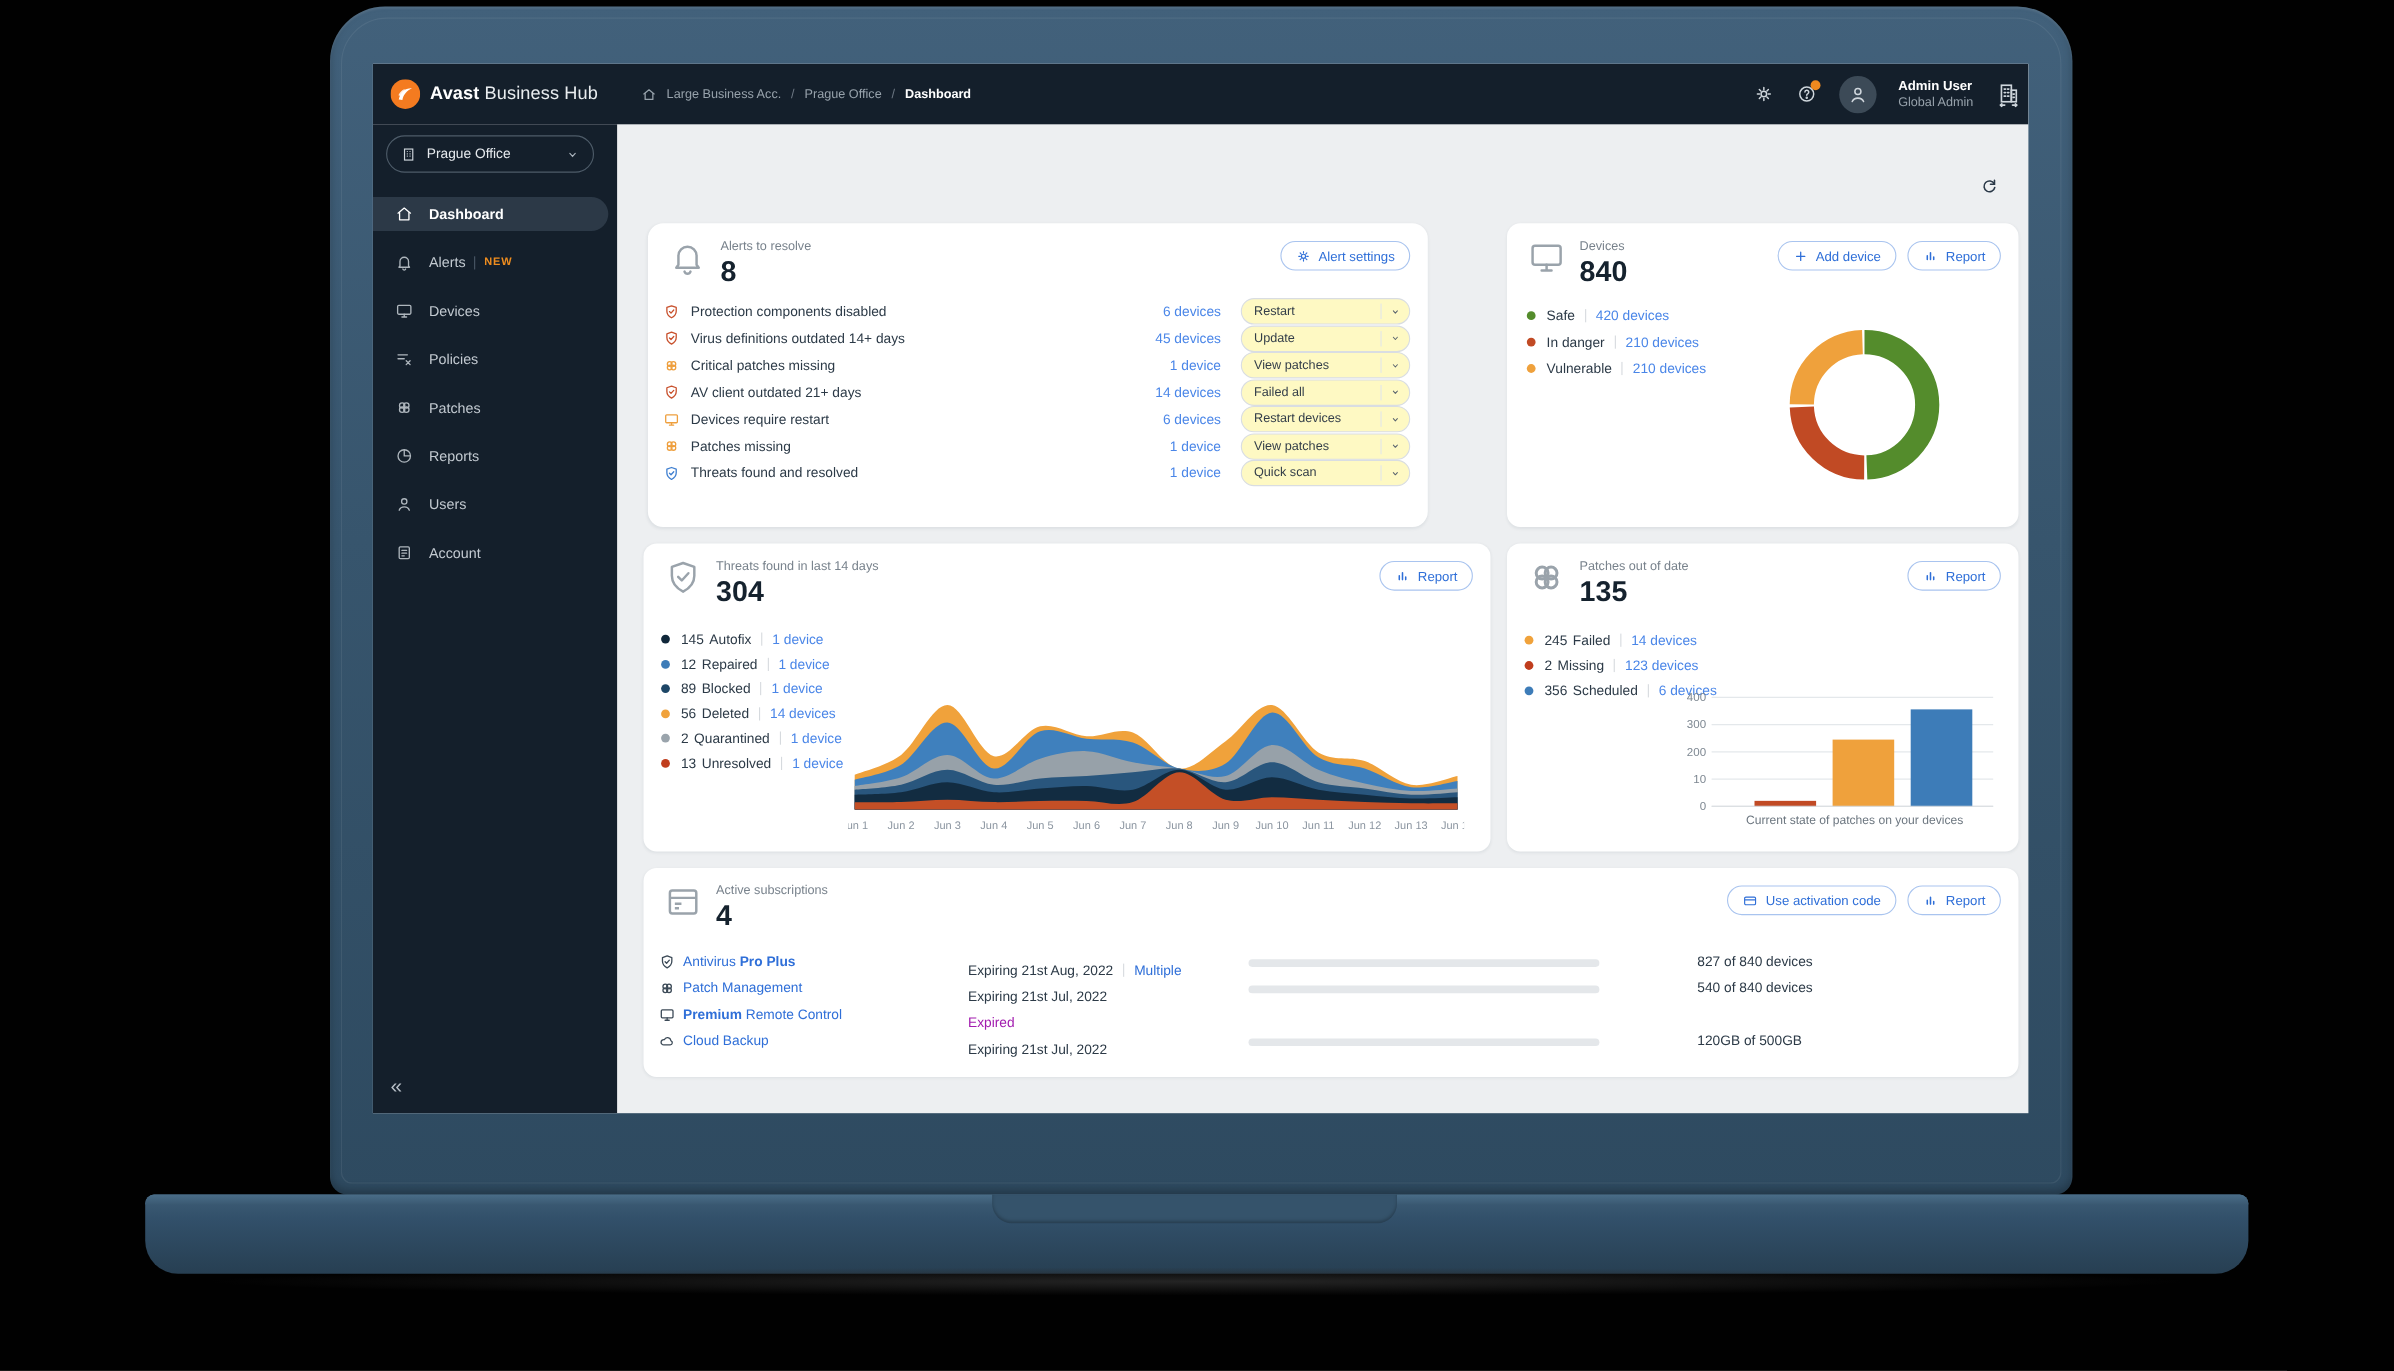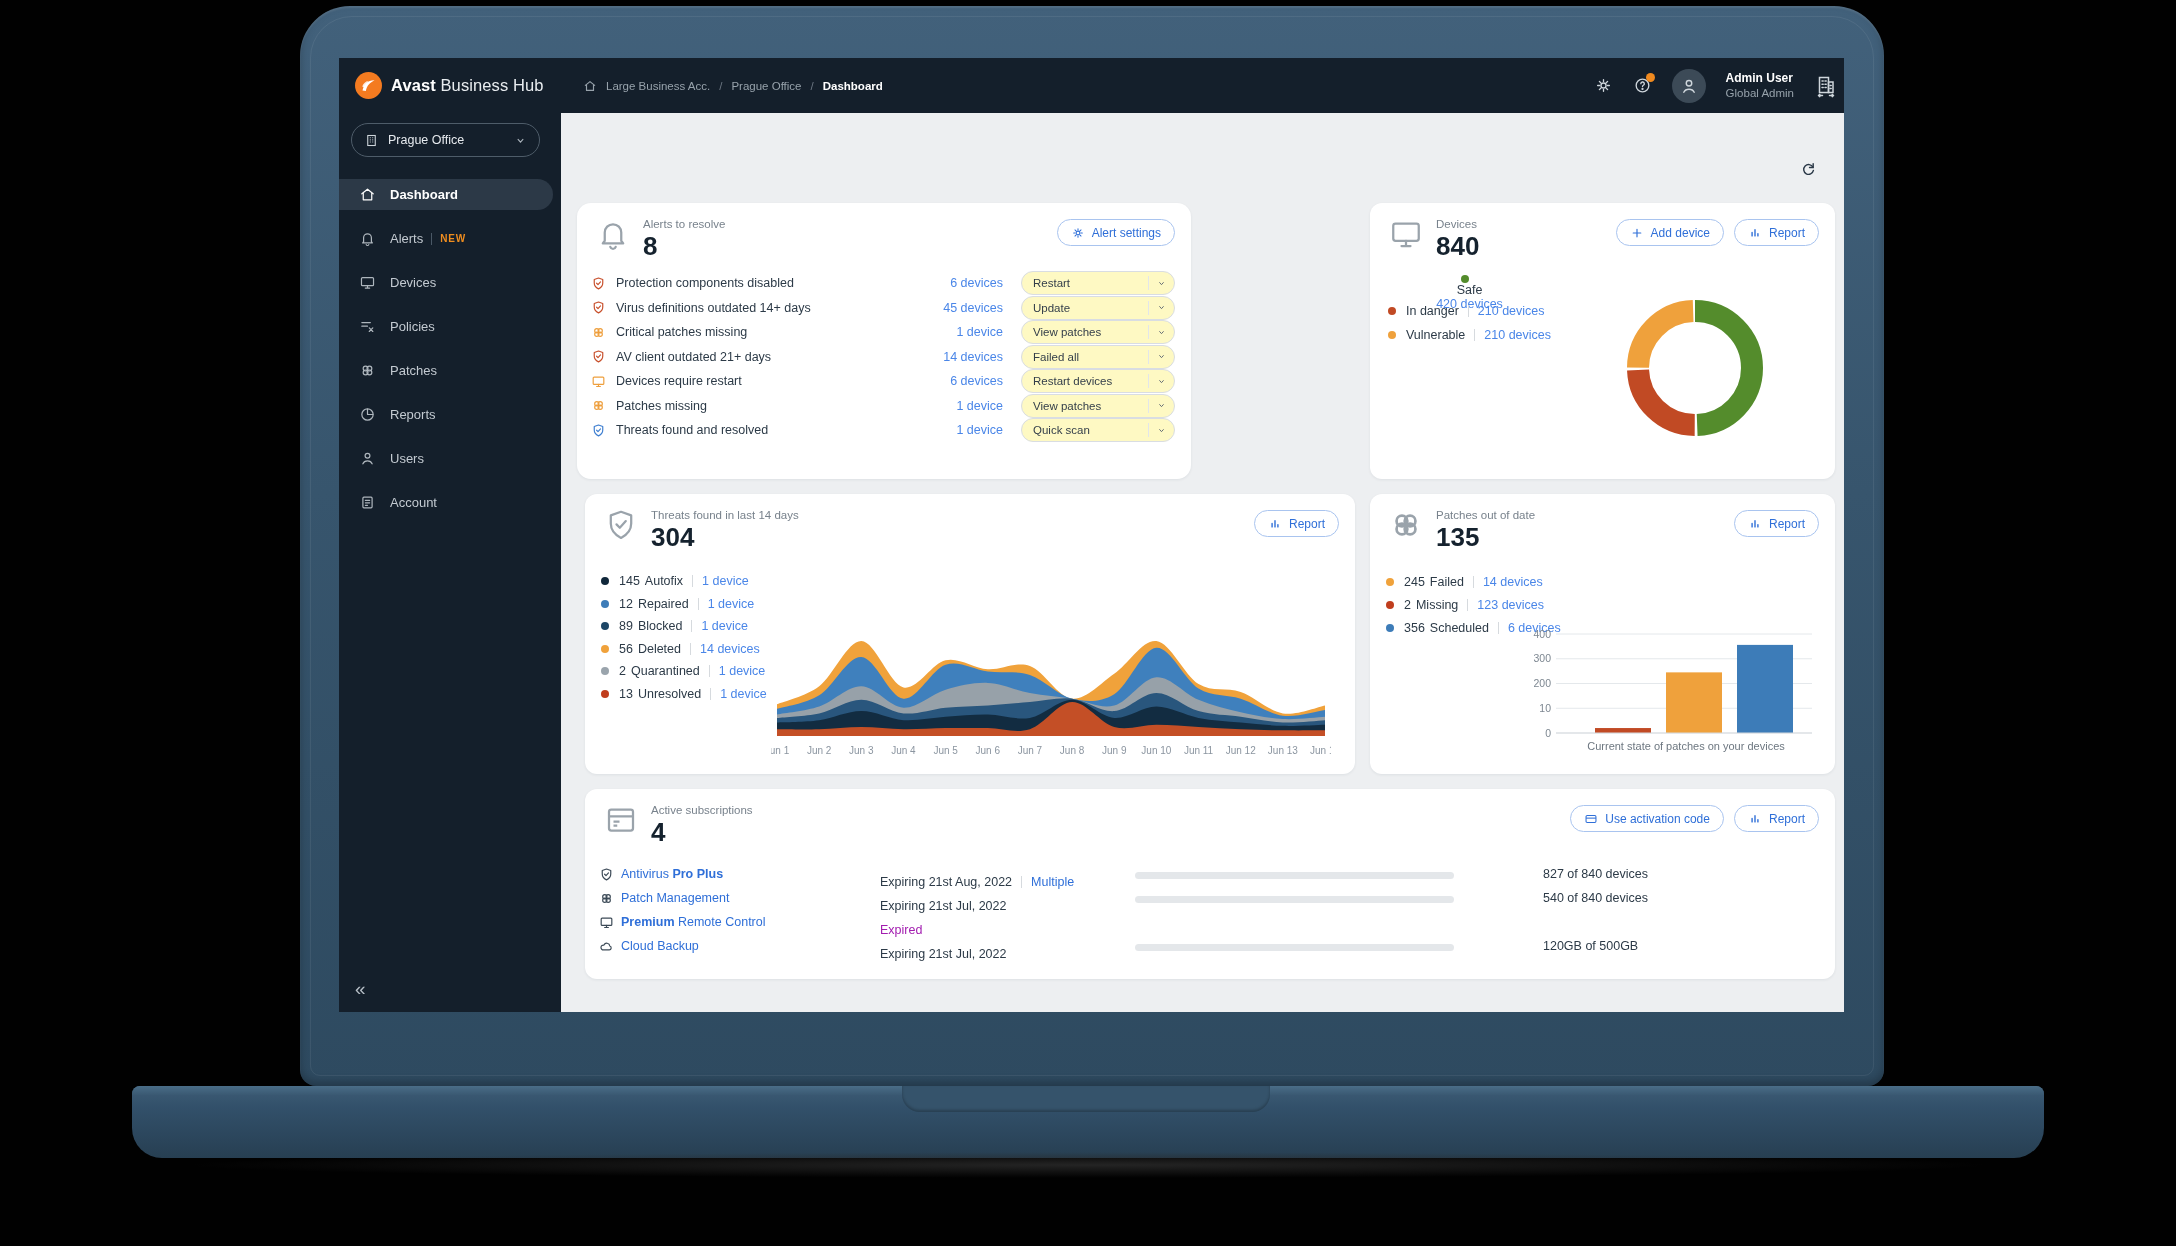--- a/index.html
+++ b/index.html
@@ -51,21 +51,21 @@
   .nav-item.active{background:#2c3947;border-radius:0 17px 17px 0;width:214px;box-sizing:border-box;color:#fff;font-weight:bold;}
   .nav-item.active .nicon{color:#fff;}
   .nav-badge{display:flex;align-items:center;gap:8px;}
   .nav-div{width:1px;height:12px;background:#4a5866;}
   .new-badge{font-size:10px;font-weight:bold;color:#ef8d1f;letter-spacing:.8px;}
   .collapse{position:absolute;left:16px;bottom:12px;color:#b7bfc7;font-size:19px;cursor:pointer;}
   
   .greeting{position:absolute;left:246px;top:72px;font-size:23px;font-weight:bold;color:#1c2b3a;}
   .refresh{position:absolute;left:1460px;top:102px;width:19px;height:19px;color:#2b3948;cursor:pointer;}
   .card{position:absolute;background:#fff;border-radius:12px;box-shadow:0 1px 3px rgba(20,40,60,.07);}
-  #card-alerts{left:238px;top:145px;width:614px;height:276px;border-radius:14px;}
+  #card-alerts{left:250px;top:145px;width:709px;height:276px;border-radius:14px;}
   #card-devices{left:1031px;top:145px;width:465px;height:276px;}
   #card-threats{left:246px;top:436px;width:770px;height:280px;}
   #card-patches{left:1031px;top:436px;width:465px;height:280px;}
   #card-subs{left:246px;top:731px;width:1250px;height:190px;}
   .chead{position:absolute;left:18px;top:13px;display:flex;gap:12px;align-items:flex-start;}
   .hicon{width:36px;height:36px;color:#9aa3ab;flex:none;}
   .ctitle{font-size:11.5px;color:#78828c;margin:2px 0 3px 0;}
   .ccount{font-size:26px;font-weight:bold;color:#15222e;line-height:1;}
   .cbtns{position:absolute;right:16px;top:16px;display:flex;gap:10px;}
   .btn{display:inline-flex;align-items:center;gap:7px;height:27px;padding:0 13px;border:1px solid #a9c4ef;
@@ -469,21 +469,21 @@
         <button class="btn">
           <span class="bicon">
             <svg viewBox="0 0 24 24" width="14" height="14" fill="none" stroke="currentColor" stroke-width="2.4" stroke-linecap="round">
                 <path d="M7 17 V11 M12 17 V6.5 M17 17 V13"></path>
               </svg>
           </span>
           <span>Report</span>
         </button>
       </div>
       <div class="legend" id="devices-legend" style="top:72px">
-          <div class="lrow" style="height: 24px; flex-direction: column;">
+          <div class="lrow" style="height: 24px;">
             <span class="ldot" style="background:#548c2c"></span>
             <span>Safe</span>
             <span class="ldiv"></span>
             <span class="lcount">420 devices</span>
           </div>
           <div class="lrow" style="height: 24px;">
             <span class="ldot" style="background:#c14a24"></span>
             <span>In danger</span>
             <span class="ldiv"></span>
             <span class="lcount">210 devices</span>

